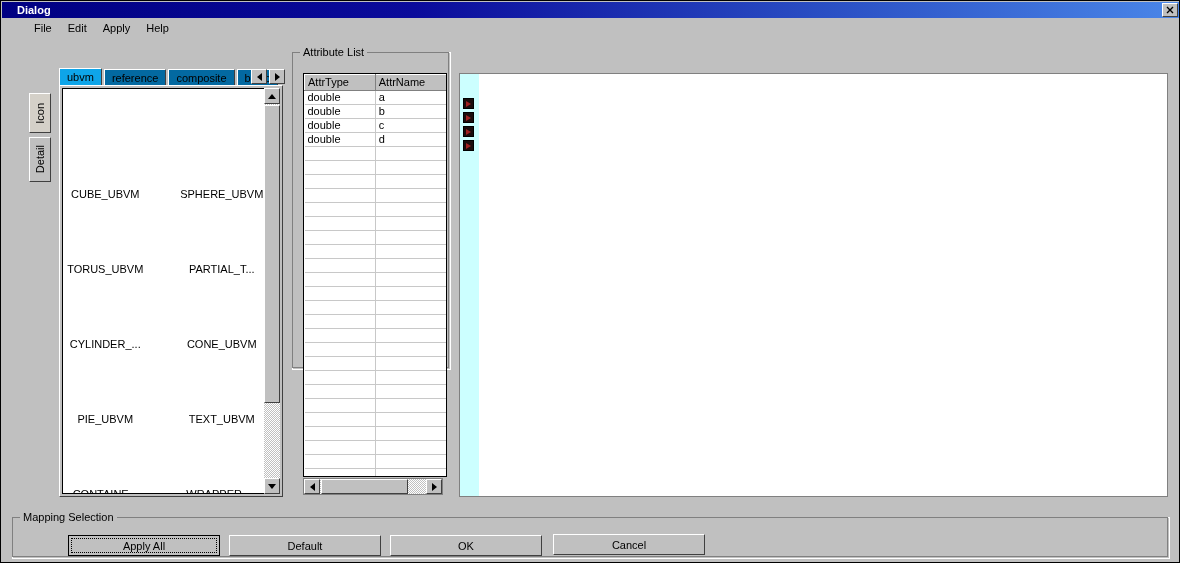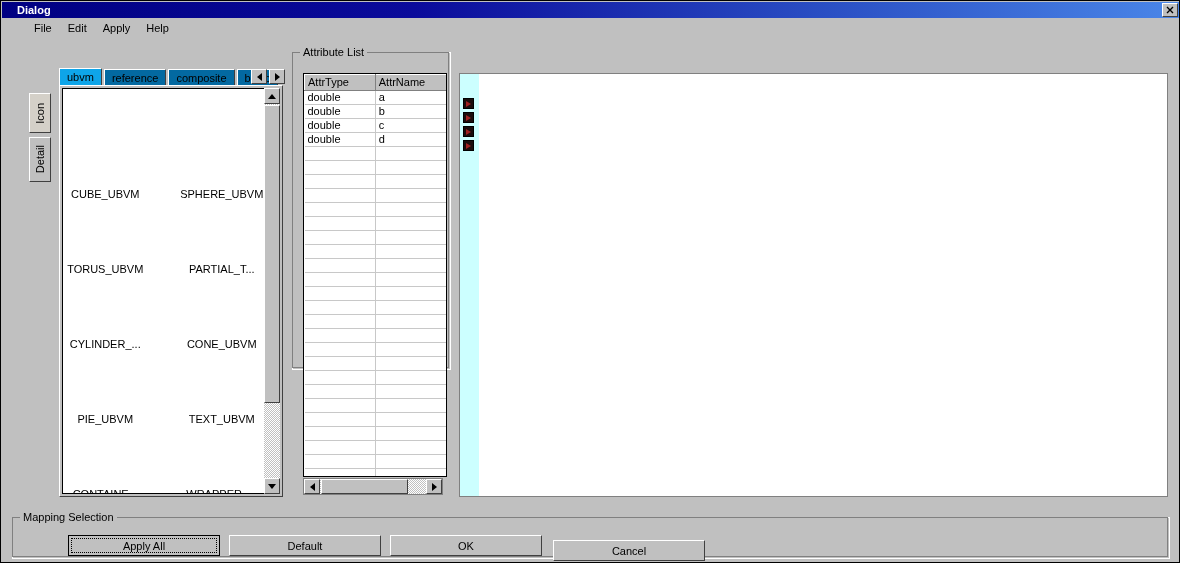--- a/index.html
+++ b/index.html
@@ -610,18 +610,18 @@
     <div class="btn default-frame" style="left:55px; top:17px; width:152px;">
       <span>Apply All</span>
       <span class="inner-focus"></span>
     </div>
     <div class="btn" style="left:216px; top:17px; width:152px;">
       <span>Default</span>
     </div>
     <div class="btn" style="left:377px; top:17px; width:152px;">
       <span>OK</span>
     </div>
-    <div class="btn" style="left:540px; top:22px; width:152px;">
+    <div class="btn" style="left:540px; top:16px; width:152px;">
       <span>Cancel</span>
     </div>
   </div>
 
 </div>
 
 </body></html>

